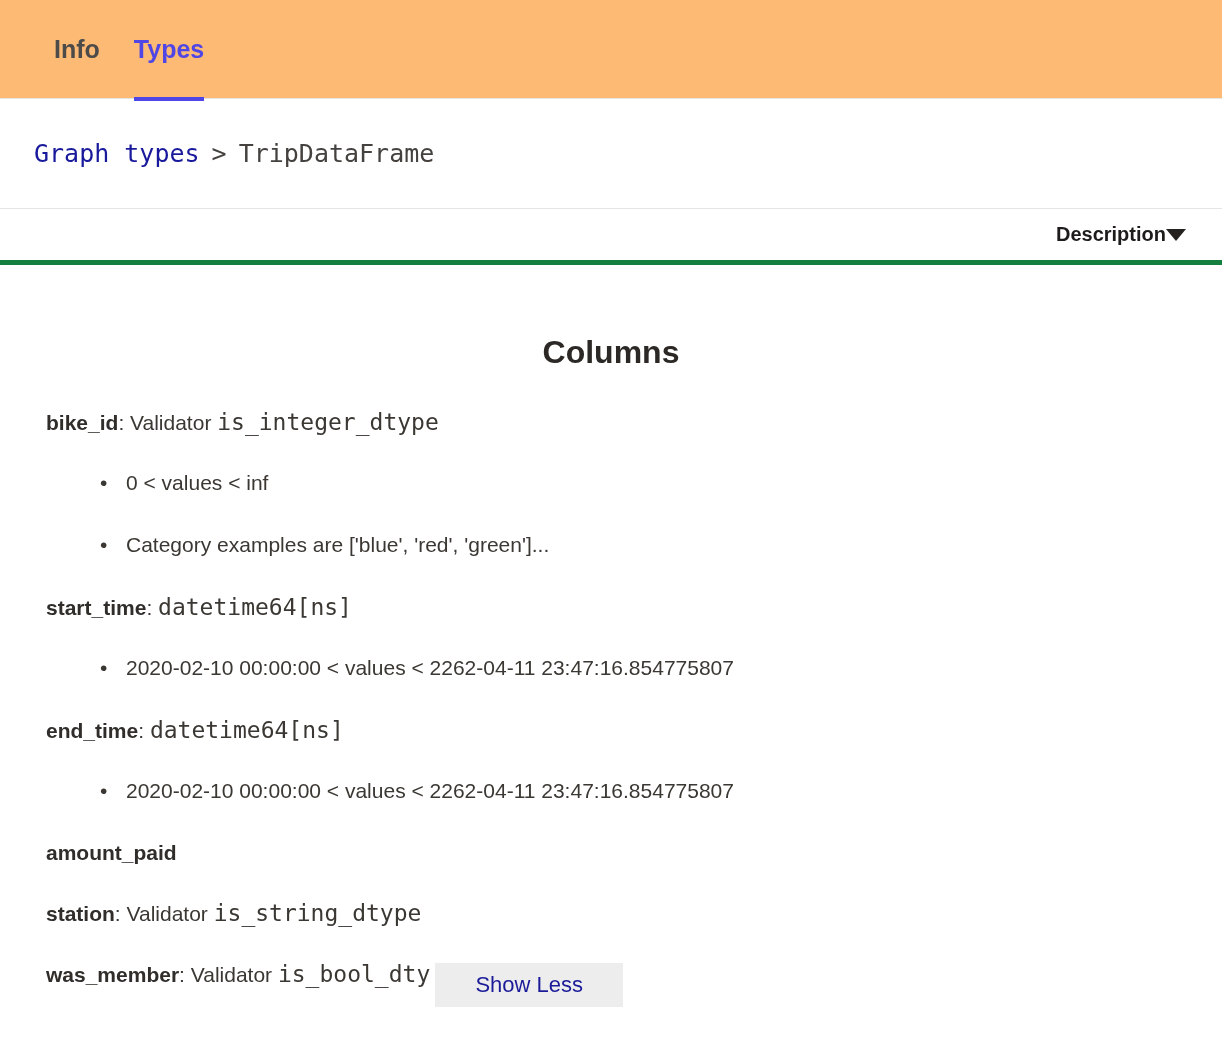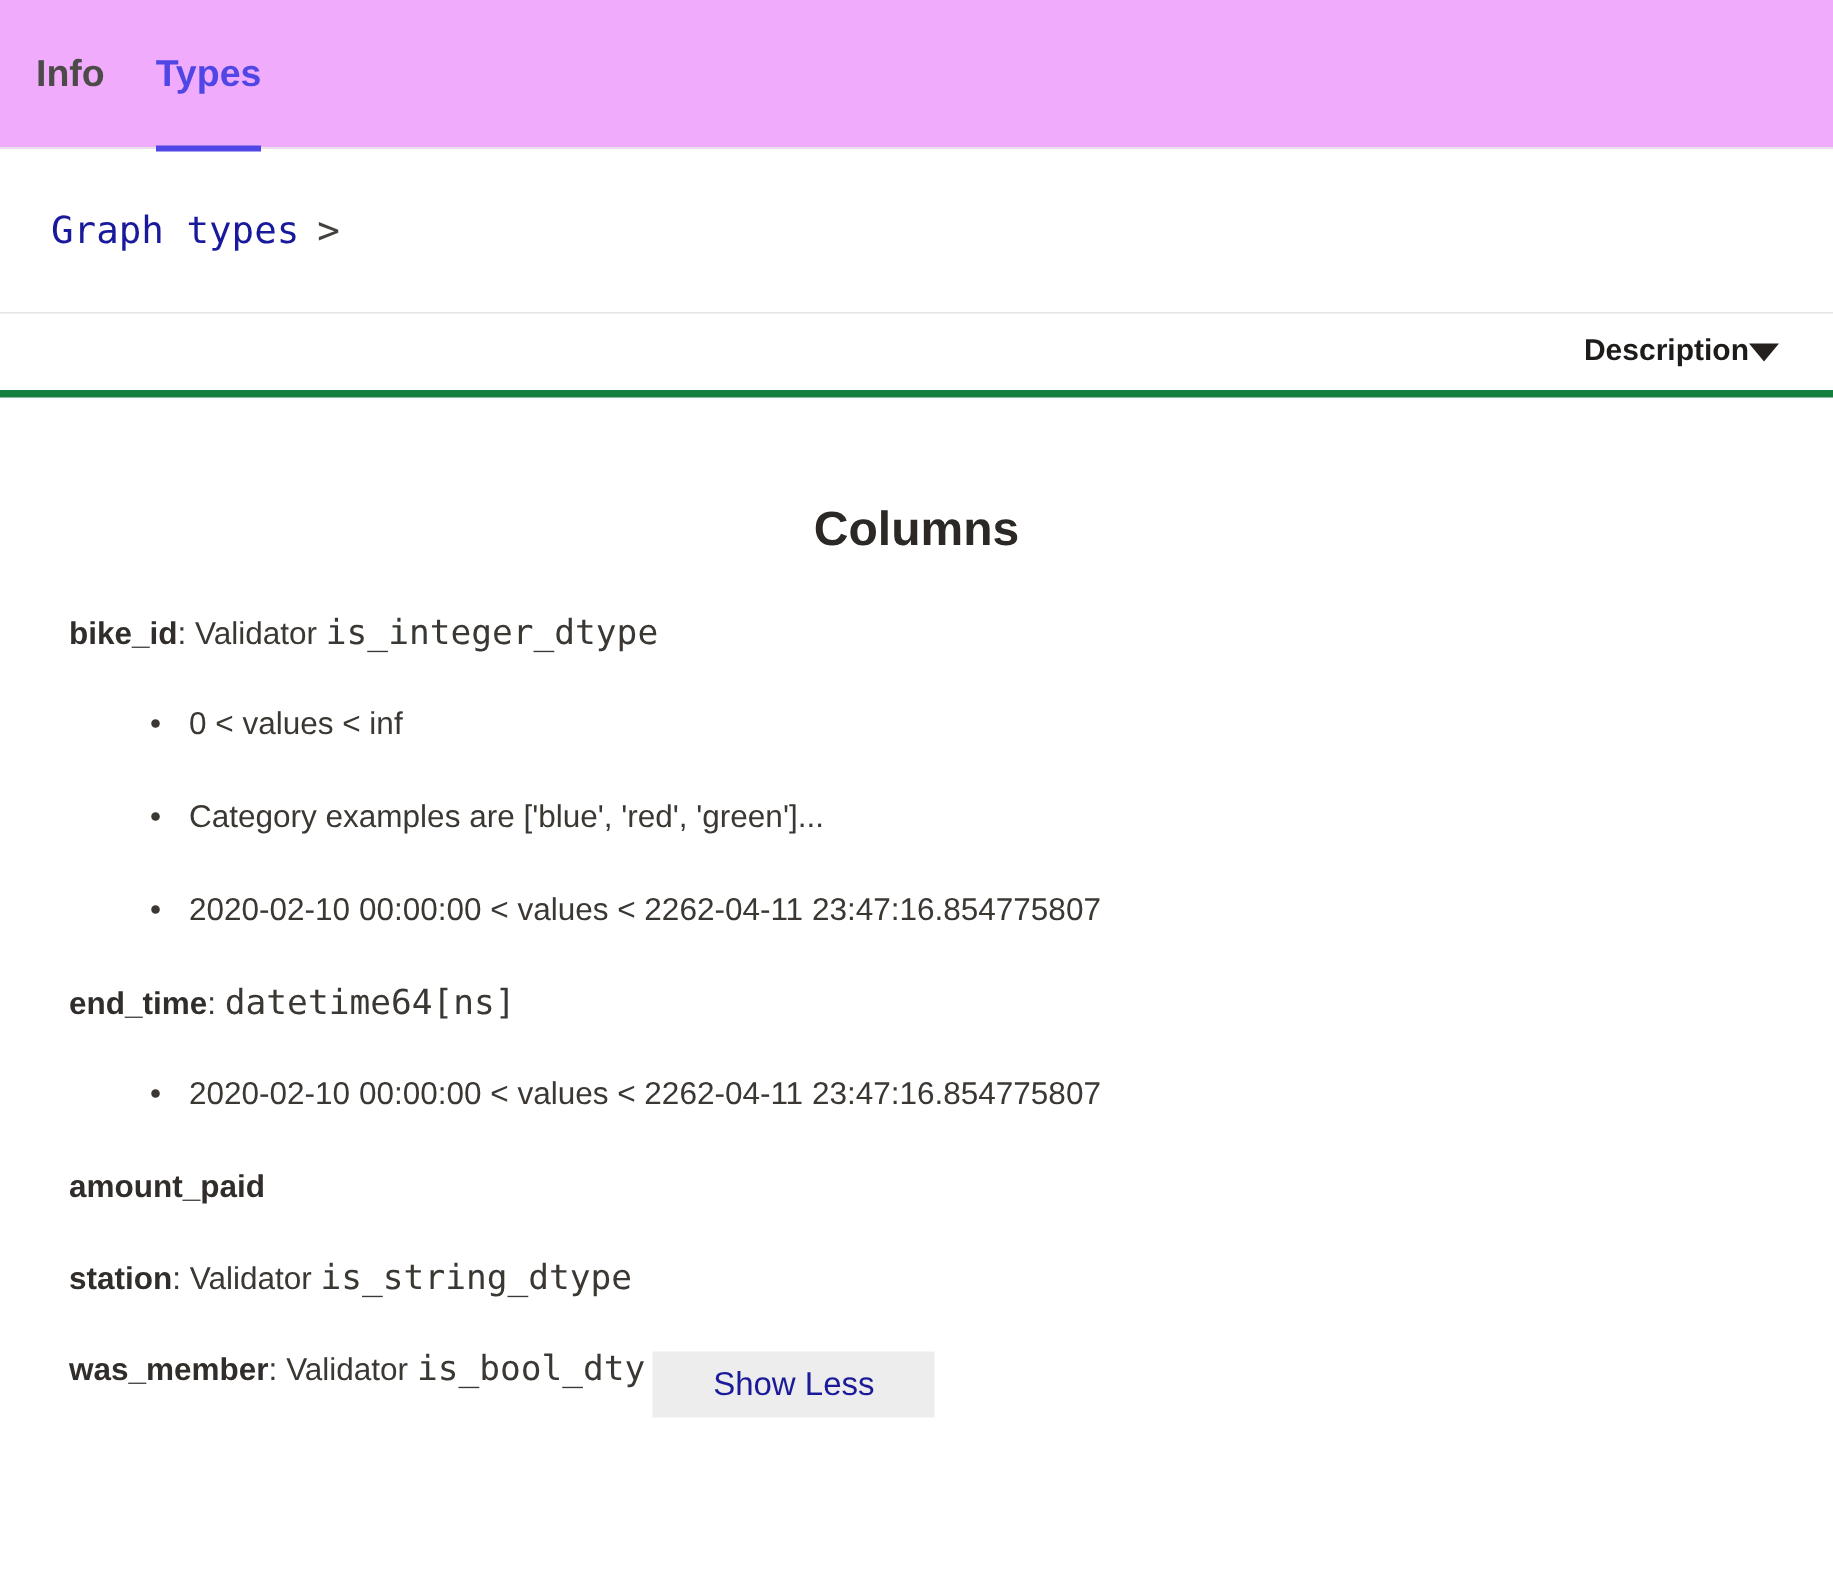--- a/index.html
+++ b/index.html
@@ -12,23 +12,23 @@
     font-family: "Liberation Sans", sans-serif;
     color: #3b3733;
   }
 
   
   .tabbar {
     height: 99px;
     border-bottom: 1px solid #e5e5e5;
     display: flex;
     align-items: center;
-    padding-left: 24px;
+    padding-left: 54px;
     gap: 34px;
-    background: #f0abfc;
+    background: #fdba74;
   }
   .tab {
     height: 100%;
     display: flex;
     align-items: center;
     font-size: 25px;
     font-weight: bold;
     color: #4d4b49;
     cursor: pointer;
     position: relative;
@@ -147,20 +147,21 @@
 <body>
 
 <nav class="tabbar">
   <button class="tab">Info</button>
   <button class="tab active">Types</button>
 </nav>
 
 <div class="breadcrumb-row">
   <a class="crumb-link">Graph types</a>
   <span class="crumb-sep">&gt;</span>
+  <span class="crumb-current">TripDataFrame</span>
 </div>
 
 <div class="description-row">
   <span class="description-title">Description</span>
   <span class="caret-down"></span>
 </div>
 
 <main class="content">
   <h2 class="columns-heading">Columns</h2>
 
@@ -170,20 +171,23 @@
   <div class="bullet-row">
     <span class="bullet-dot">•</span>
     <span>0 &lt; values &lt; inf</span>
   </div>
 
   <div class="bullet-row">
     <span class="bullet-dot">•</span>
     <span>Category examples are ['blue', 'red', 'green']...</span>
   </div>
 
+  <p class="term">
+    <span class="col-name">start_time</span><span>: </span><span></span><span class="mono">datetime64[ns]</span>
+  </p>
   <div class="bullet-row">
     <span class="bullet-dot">•</span>
     <span>2020-02-10 00:00:00 &lt; values &lt; 2262-04-11 23:47:16.854775807</span>
   </div>
 
   <p class="term">
     <span class="col-name">end_time</span><span>: </span><span></span><span class="mono">datetime64[ns]</span>
   </p>
   <div class="bullet-row">
     <span class="bullet-dot">•</span>

